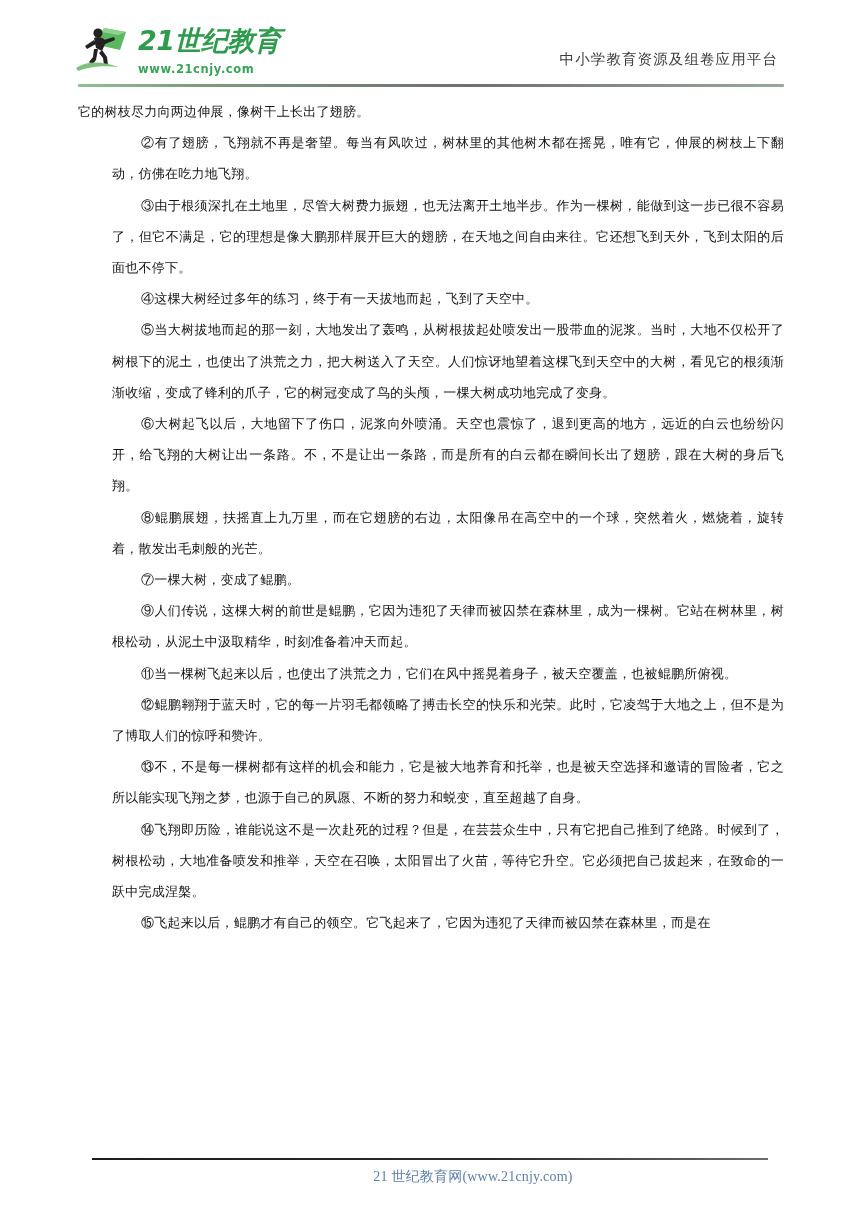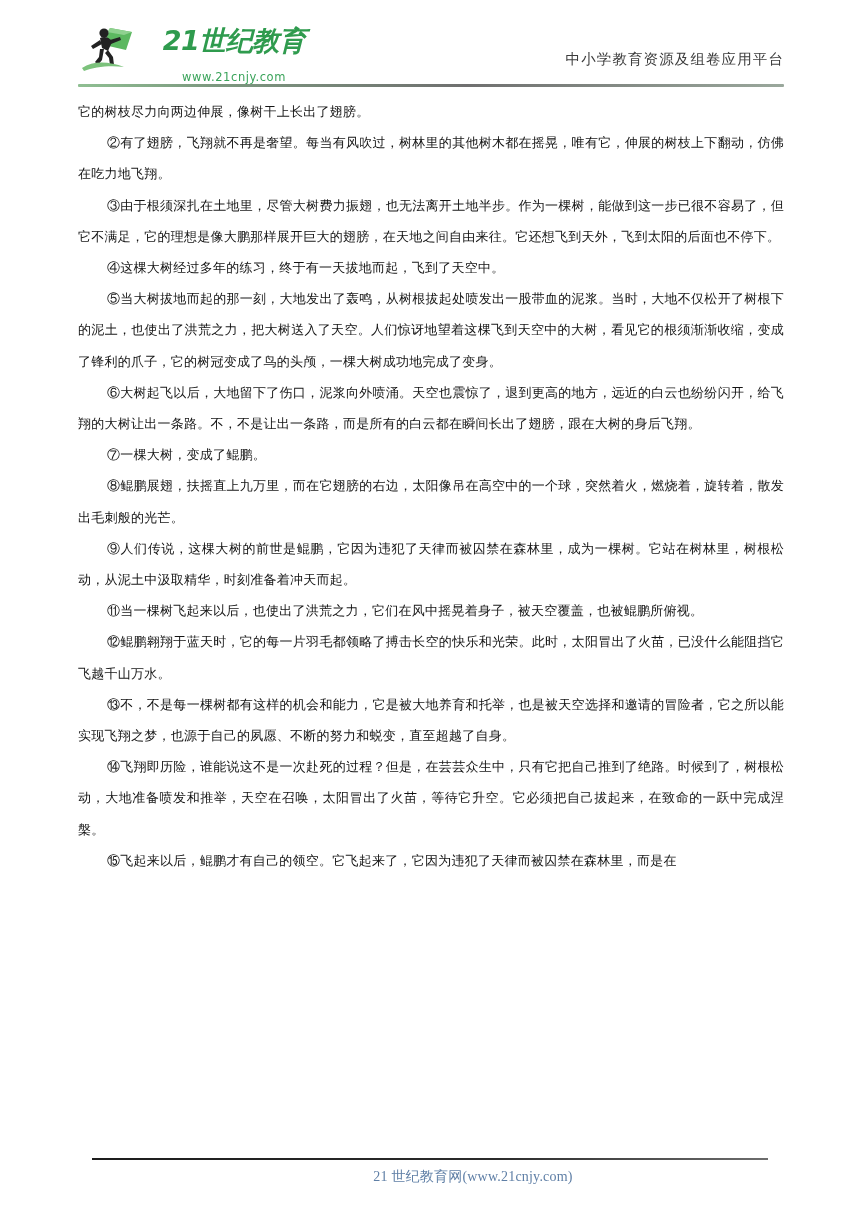--- a/index.html
+++ b/index.html
@@ -20,25 +20,24 @@
     position: relative;
     width: 860px;
     height: 1216px;
     background: #ffffff;
     box-sizing: border-box;
   }
 
   
   .header {
     position: absolute;
-    left: 78px;
+    left: 72px;
     top: 22px;
     width: 706px;
     height: 62px;
-    text-align: center;
   }
   .logo-block {
     position: absolute;
     left: 0;
     top: 2px;
     width: 250px;
     height: 56px;
   }
   .logo-runner {
     position: absolute;
@@ -58,26 +57,26 @@
     font-weight: bold;
     font-size: 27px;
     line-height: 29px;
     color: #2f9b4e;
     letter-spacing: -0.5px;
     font-style: italic;
     white-space: nowrap;
   }
   .logo-url {
     font-family: "DejaVu Sans", sans-serif;
-    font-weight: normal;
+    font-weight: bold;
     font-size: 11.5px;
     line-height: 13px;
     color: #3aa35a;
     letter-spacing: 0.6px;
-    margin-top: 16px;
+    margin-top: 8px;
     white-space: nowrap;
   }
   .header-right {
     position: absolute;
     right: 0;
     top: 28px;
     font-family: "Liberation Serif", "DejaVu Serif", serif;
     font-size: 14.5px;
     letter-spacing: 1.1px;
     color: #3c3c3c;
@@ -106,20 +105,21 @@
     line-height: 31.2px;
     color: #141414;
     text-align: justify;
     text-justify: inter-ideograph;
     letter-spacing: 0.25px;
     margin: 0;
     white-space: normal;
   }
   .para.indent {
     text-indent: 29px;
+    margin-left: 34px;
   }
   .para.noindent {
     text-indent: 0;
   }
 
   
   .footer-rule {
     position: absolute;
     left: 92px;
     top: 1158px;
@@ -174,25 +174,25 @@
   </div>
   <div class="header-rule"></div>
 
   <div class="content" id="article-body">
       <p class="para noindent">它的树枝尽力向两边伸展，像树干上长出了翅膀。</p>
       <p class="para indent">②有了翅膀，飞翔就不再是奢望。每当有风吹过，树林里的其他树木都在摇晃，唯有它，伸展的树枝上下翻动，仿佛在吃力地飞翔。</p>
       <p class="para indent">③由于根须深扎在土地里，尽管大树费力振翅，也无法离开土地半步。作为一棵树，能做到这一步已很不容易了，但它不满足，它的理想是像大鹏那样展开巨大的翅膀，在天地之间自由来往。它还想飞到天外，飞到太阳的后面也不停下。</p>
       <p class="para indent">④这棵大树经过多年的练习，终于有一天拔地而起，飞到了天空中。</p>
       <p class="para indent">⑤当大树拔地而起的那一刻，大地发出了轰鸣，从树根拔起处喷发出一股带血的泥浆。当时，大地不仅松开了树根下的泥土，也使出了洪荒之力，把大树送入了天空。人们惊讶地望着这棵飞到天空中的大树，看见它的根须渐渐收缩，变成了锋利的爪子，它的树冠变成了鸟的头颅，一棵大树成功地完成了变身。</p>
       <p class="para indent">⑥大树起飞以后，大地留下了伤口，泥浆向外喷涌。天空也震惊了，退到更高的地方，远近的白云也纷纷闪开，给飞翔的大树让出一条路。不，不是让出一条路，而是所有的白云都在瞬间长出了翅膀，跟在大树的身后飞翔。</p>
+      <p class="para indent">⑧鲲鹏展翅，扶摇直上九万里，而在它翅膀的右边，太阳像吊在高空中的一个球，突然着火，燃烧着，旋转着，散发出毛刺般的光芒。</p>
       <p class="para indent">⑦一棵大树，变成了鲲鹏。</p>
-      <p class="para indent">⑧鲲鹏展翅，扶摇直上九万里，而在它翅膀的右边，太阳像吊在高空中的一个球，突然着火，燃烧着，旋转着，散发出毛刺般的光芒。</p>
       <p class="para indent">⑨人们传说，这棵大树的前世是鲲鹏，它因为违犯了天律而被囚禁在森林里，成为一棵树。它站在树林里，树根松动，从泥土中汲取精华，时刻准备着冲天而起。</p>
       <p class="para indent">⑪当一棵树飞起来以后，也使出了洪荒之力，它们在风中摇晃着身子，被天空覆盖，也被鲲鹏所俯视。</p>
-      <p class="para indent">⑫鲲鹏翱翔于蓝天时，它的每一片羽毛都领略了搏击长空的快乐和光荣。此时，太阳冒出了火苗，已没什么能阻挡它飞越千山万水。</p>
+      <p class="para indent">⑫鲲鹏翱翔于蓝天时，它的每一片羽毛都领略了搏击长空的快乐和光荣。此时，它凌驾于大地之上，但不是为了博取人们的惊呼和赞许。</p>
       <p class="para indent">⑬不，不是每一棵树都有这样的机会和能力，它是被大地养育和托举，也是被天空选择和邀请的冒险者，它之所以能实现飞翔之梦，也源于自己的夙愿、不断的努力和蜕变，直至超越了自身。</p>
       <p class="para indent">⑭飞翔即历险，谁能说这不是一次赴死的过程？但是，在芸芸众生中，只有它把自己推到了绝路。时候到了，树根松动，大地准备喷发和推举，天空在召唤，太阳冒出了火苗，等待它升空。它必须把自己拔起来，在致命的一跃中完成涅槃。</p>
       <p class="para indent">⑮飞起来以后，鲲鹏才有自己的领空。它飞起来了，它因为违犯了天律而被囚禁在森林里，而是在</p>
     </div>
 
   <div class="footer-rule"></div>
   <div class="footer-text">21 世纪教育网(www.21cnjy.com)</div>
 
 </div>
 

